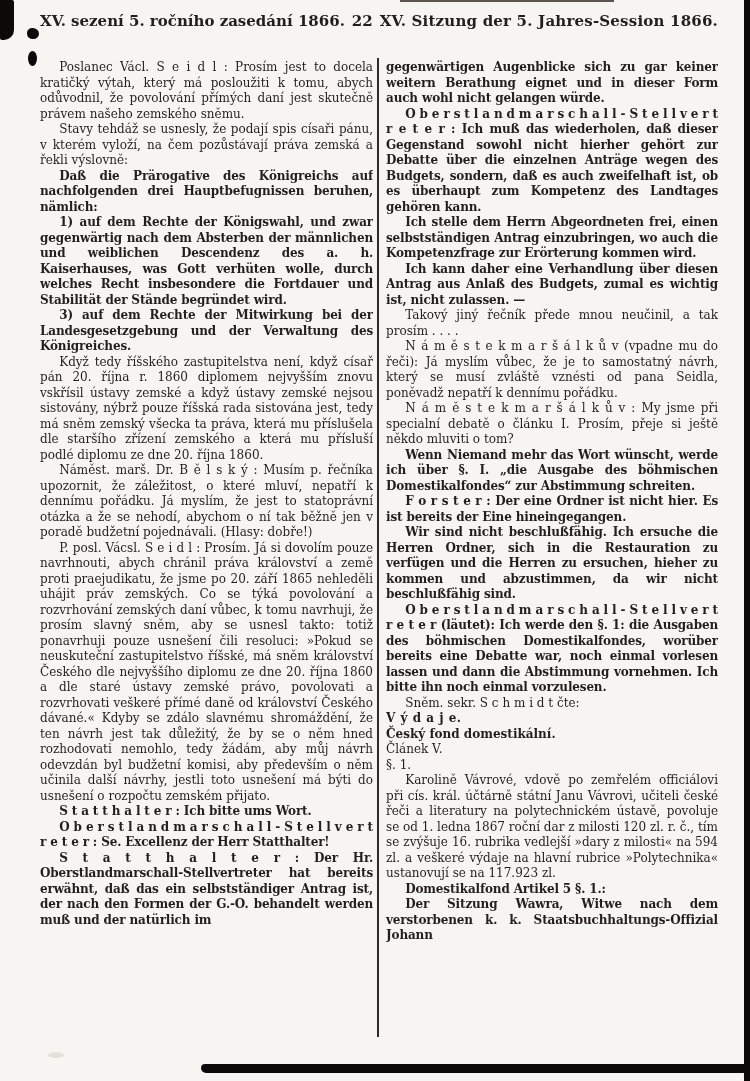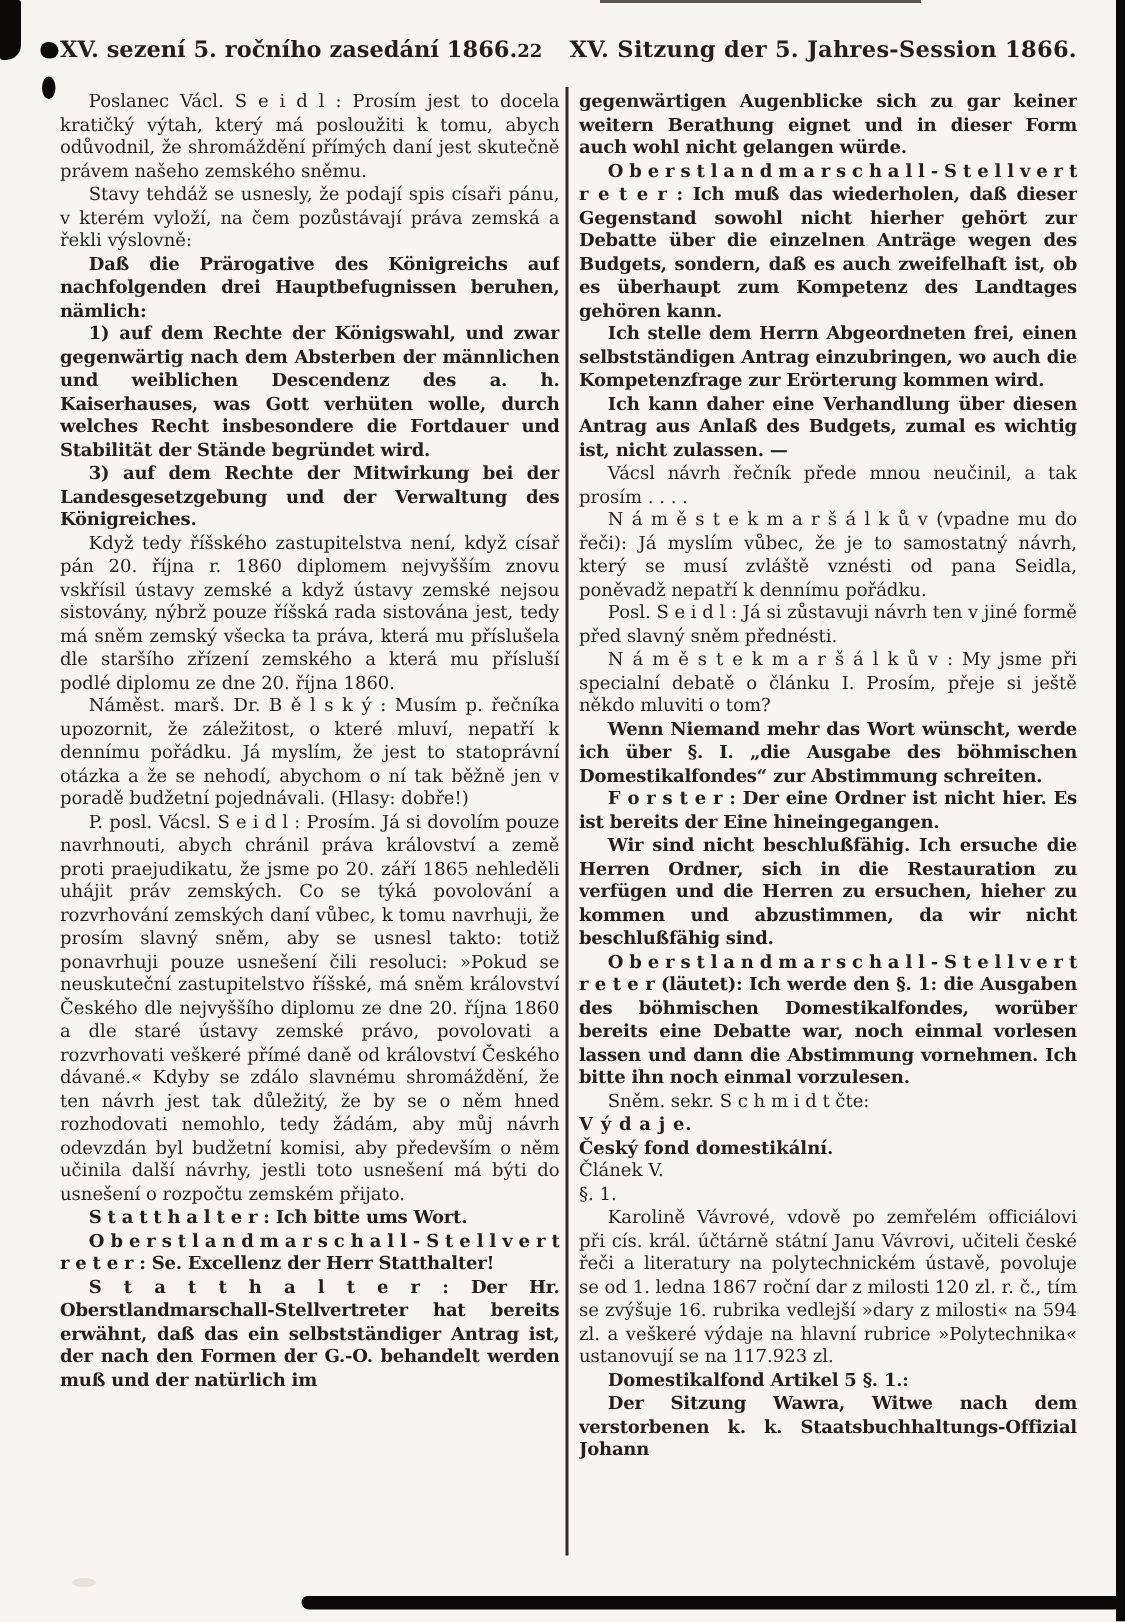--- a/index.html
+++ b/index.html
@@ -7,26 +7,26 @@
   #page{
     position:relative;
     width:750px;height:1081px;
     background:#f6f5f1;
     overflow:hidden;
     font-family:"DejaVu Serif","Liberation Serif",serif;
     color:#231f1c;
   }
   
   #header{
-    position:absolute;left:40px;top:24px;width:678px;
+    position:absolute;left:40px;top:12px;width:678px;
     display:flex;align-items:baseline;
     font-size:15px;font-weight:bold;white-space:nowrap;
   }
   #header .h-left{width:333px;text-align:center;}
-  #header .h-num{width:46px;text-align:left;font-size:12px;}
+  #header .h-num{width:46px;text-align:center;font-size:15px;}
   #header .h-right{flex:1;text-align:center;letter-spacing:.2px;}
   
   .col{
     position:absolute;top:60px;height:982px;overflow:hidden;
     font-size:12px;line-height:15.5px;
   }
   #col-left{left:40px;width:333px;}
   #col-right{left:386px;width:332px;}
   .col p{margin:0;text-align:justify;}
   .ind{text-indent:1.6em;}
@@ -64,41 +64,40 @@
 
   <div id="header">
     <span class="h-left">XV. sezení 5. ročního zasedání 1866.</span>
     <span class="h-num">22</span>
     <span class="h-right de">XV. Sitzung der 5. Jahres-Session 1866.</span>
   </div>
 
   <div id="divider"></div>
 
   <div class="col" id="col-left">
-    <p class="ind">Poslanec Václ. S e i d l :  Prosím jest to docela kratičký výtah, který má posloužiti k tomu, abych odůvodnil, že shromáždění přímých daní jest skutečně právem našeho zemského sněmu.</p>
+    <p class="ind">Poslanec Václ. S e i d l :  Prosím jest to docela kratičký výtah, který má posloužiti k tomu, abych odůvodnil, že povolování přímých daní jest skutečně právem našeho zemského sněmu.</p>
     <p class="ind">Stavy tehdáž se usnesly, že podají spis císaři pánu, v kterém vyloží, na čem pozůstávají práva zemská a řekli výslovně:</p>
     <p class="ind de">Daß die Prärogative des Königreichs auf nachfolgenden drei Hauptbefugnissen beruhen, nämlich:</p>
     <p class="ind de">1) auf dem Rechte der Königswahl, und zwar gegenwärtig nach dem Absterben der männlichen und weiblichen Descendenz des a. h. Kaiserhauses, was Gott verhüten wolle, durch welches Recht insbesondere die Fortdauer und Stabilität der Stände begründet wird.</p>
     <p class="ind de">3) auf dem Rechte der Mitwirkung bei der Landesgesetzgebung und der Verwaltung des Königreiches.</p>
     <p class="ind">Když tedy říšského zastupitelstva není, když císař pán 20. října r. 1860 diplomem nejvyšším znovu vskřísil ústavy zemské a když ústavy zemské nejsou sistovány, nýbrž pouze říšská rada sistována jest, tedy má sněm zemský všecka ta práva, která mu příslušela dle staršího zřízení zemského a která mu přísluší podlé diplomu ze dne 20. října 1860.</p>
     <p class="ind">Náměst. marš. Dr. B ě l s k ý :  Musím p. řečníka upozornit, že záležitost, o které mluví, nepatří k dennímu pořádku. Já myslím, že jest to statoprávní otázka a že se nehodí, abychom o ní tak běžně jen v poradě budžetní pojednávali. (Hlasy: dobře!)</p>
     <p class="ind">P. posl. Vácsl. S e i d l :  Prosím. Já si dovolím pouze navrhnouti, abych chránil práva království a země proti praejudikatu, že jsme po 20. září 1865 nehleděli uhájit práv zemských. Co se týká povolování a rozvrhování zemských daní vůbec, k tomu navrhuji, že prosím slavný sněm, aby se usnesl takto: totiž ponavrhuji pouze usnešení čili resoluci: »Pokud se neuskuteční zastupitelstvo říšské, má sněm království Českého dle nejvyššího diplomu ze dne 20. října 1860 a dle staré ústavy zemské právo, povolovati a rozvrhovati veškeré přímé daně od království Českého dávané.« Kdyby se zdálo slavnému shromáždění, že ten návrh jest tak důležitý, že by se o něm hned rozhodovati nemohlo, tedy žádám, aby můj návrh odevzdán byl budžetní komisi, aby především o něm učinila další návrhy, jestli toto usnešení má býti do usnešení o rozpočtu zemském přijato.</p>
     <p class="ind de">S t a t t h a l t e r :  Ich bitte ums Wort.</p>
     <p class="ind de">O b e r s t l a n d m a r s c h a l l - S t e l l v e r t r e t e r :  Se. Excellenz der Herr Statthalter!</p>
     <p class="ind de">S t a t t h a l t e r :  Der Hr. Oberstlandmarschall-Stellvertreter hat bereits erwähnt, daß das ein selbstständiger Antrag ist, der nach den Formen der G.-O. behandelt werden muß und der natürlich im</p>
   </div>
 
   <div class="col" id="col-right">
     <p class="de">gegenwärtigen Augenblicke sich zu gar keiner weitern Berathung eignet und in dieser Form auch wohl nicht gelangen würde.</p>
     <p class="ind de">O b e r s t l a n d m a r s c h a l l - S t e l l v e r t r e t e r :  Ich muß das wiederholen, daß dieser Gegenstand sowohl nicht hierher gehört zur Debatte über die einzelnen Anträge wegen des Budgets, sondern, daß es auch zweifelhaft ist, ob es überhaupt zum Kompetenz des Landtages gehören kann.</p>
     <p class="ind de">Ich stelle dem Herrn Abgeordneten frei, einen selbstständigen Antrag einzubringen, wo auch die Kompetenzfrage zur Erörterung kommen wird.</p>
     <p class="ind de">Ich kann daher eine Verhandlung über diesen Antrag aus Anlaß des Budgets, zumal es wichtig ist, nicht zulassen. —</p>
-    <p class="ind">Vácsl návrh řečník přede mnou neučinil, a tak prosím . . . .</p>
+    <p class="ind">Takový jiný řečník přede mnou neučinil, a tak prosím . . . .</p>
     <p class="ind">N á m ě s t e k  m a r š á l k ů v  (vpadne mu do řeči): Já myslím vůbec, že je to samostatný návrh, který se musí zvláště vznésti od pana Seidla, poněvadž nepatří k dennímu pořádku.</p>
-    <p class="ind">Posl. S e i d l :  Já si zůstavuji návrh ten v jiné formě před slavný sněm přednésti.</p>
     <p class="ind">N á m ě s t e k  m a r š á l k ů v :  My jsme při specialní debatě o článku I. Prosím, přeje si ještě někdo mluviti o tom?</p>
     <p class="ind de">Wenn Niemand mehr das Wort wünscht, werde ich über §. I. „die Ausgabe des böhmischen Domestikalfondes“ zur Abstimmung schreiten.</p>
     <p class="ind de">F o r s t e r :  Der eine Ordner ist nicht hier. Es ist bereits der Eine hineingegangen.</p>
     <p class="ind de">Wir sind nicht beschlußfähig. Ich ersuche die Herren Ordner, sich in die Restauration zu verfügen und die Herren zu ersuchen, hieher zu kommen und abzustimmen, da wir nicht beschlußfähig sind.</p>
     <p class="ind de">O b e r s t l a n d m a r s c h a l l - S t e l l v e r t r e t e r  (läutet): Ich werde den §. 1: die Ausgaben des böhmischen Domestikalfondes, worüber bereits eine Debatte war, noch einmal vorlesen lassen und dann die Abstimmung vornehmen. Ich bitte ihn noch einmal vorzulesen.</p>
     <p class="ind">Sněm. sekr. S c h m i d t  čte:</p>
     <p class="ctr b sp">V ý d a j e.</p>
     <p class="ctr b">Český fond domestikální.</p>
     <p class="ctr">Článek V.</p>
     <p class="ctr">§. 1.</p>

